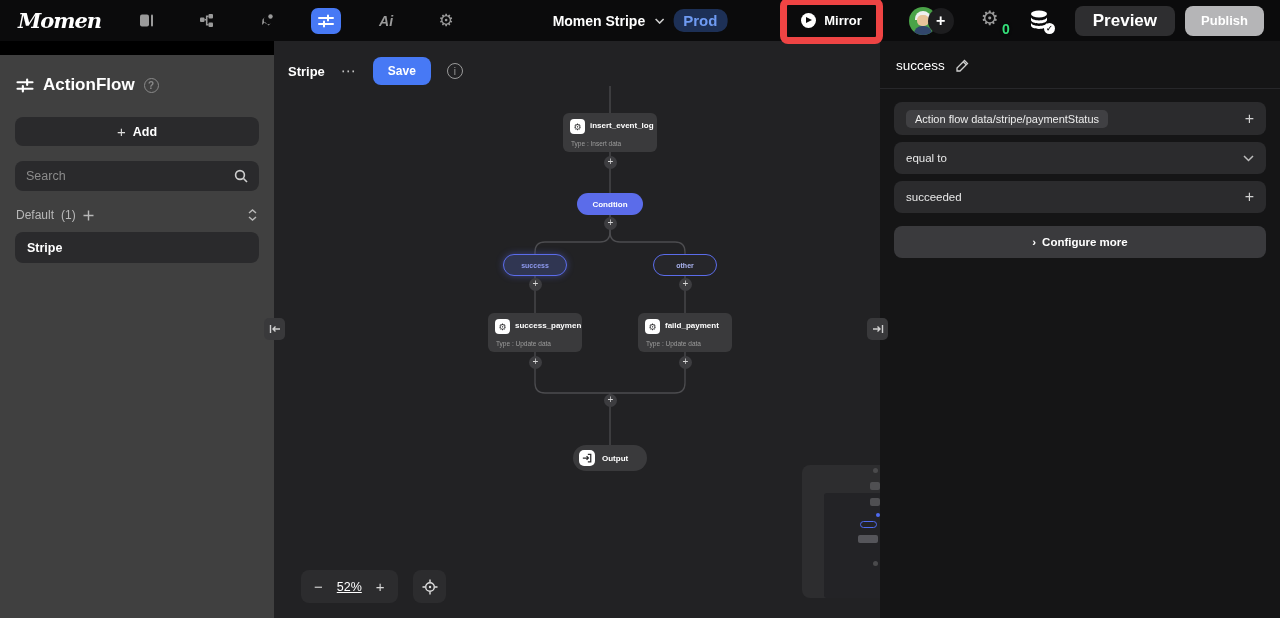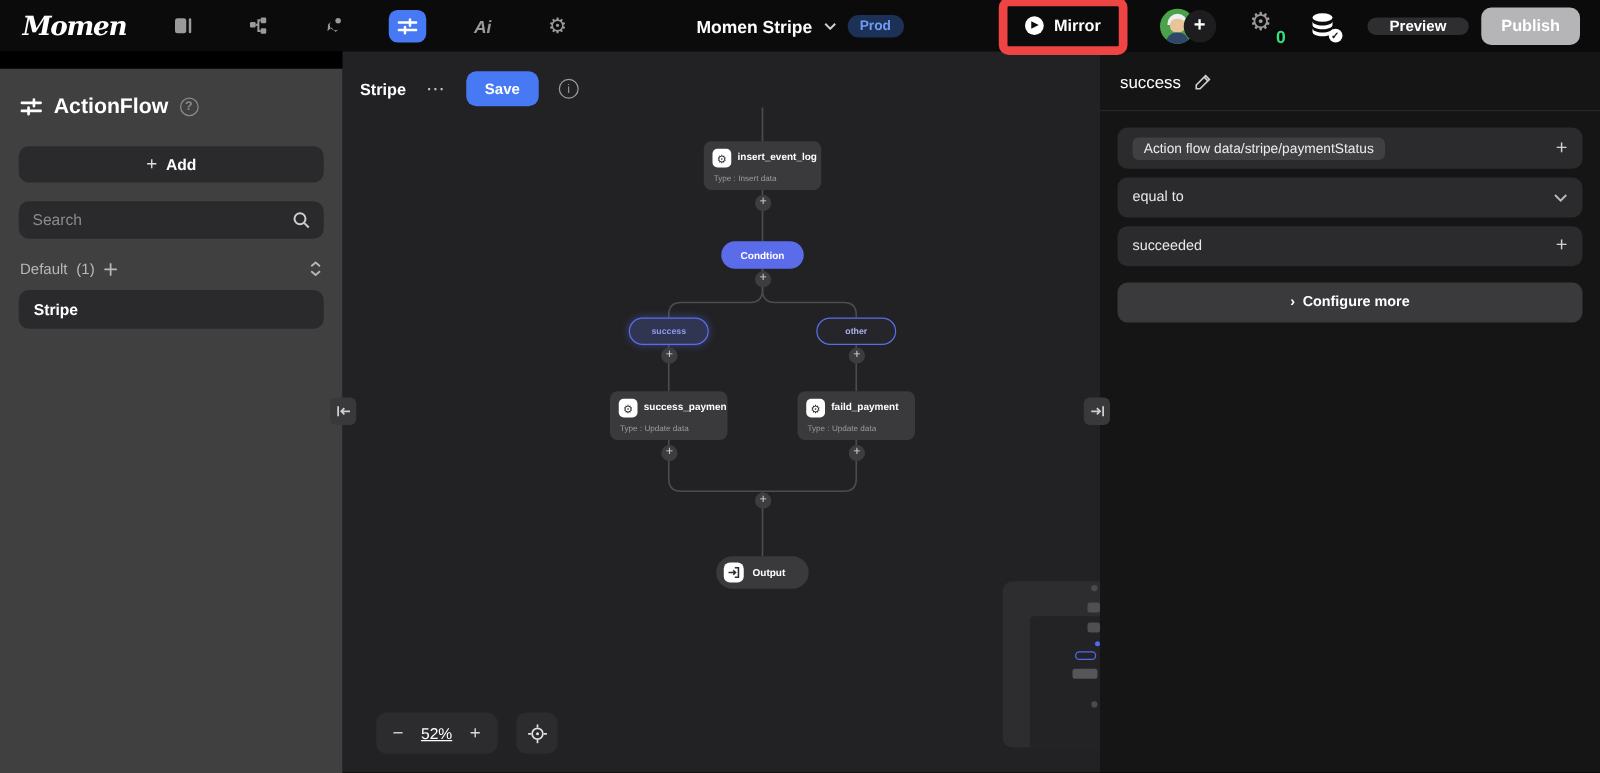--- a/index.html
+++ b/index.html
@@ -16,21 +16,21 @@
     justify-content:center; color:#9a9a9a; cursor:pointer; }
   .icon-btn.active { background:#4779f5; color:#fff; }
   .icon-btn svg { display:block; }
   .ai-label { font-size:14px; font-weight:bold; font-style:italic; color:#9a9a9a; }
   .gear-glyph { font-size:17px; line-height:1; }
 
   .top-center { position:absolute; left:50%; top:0; height:41px; transform:translateX(-50%);
     display:flex; align-items:center; gap:9px; }
   .project-name { color:#fff; font-size:14px; font-weight:bold; white-space:nowrap; }
   .chev { display:block; }
-  .prod-badge { background:#1d3056; color:#6f9bf3; font-size:11px; font-weight:bold;
+  .prod-badge { background:#1d3056; color:#6f9bf3; font-size:15px; font-weight:bold;
     padding:3px 10px; border-radius:10px; }
 
   .top-right { position:absolute; right:16px; top:0; height:41px; display:flex; align-items:center; }
   .mirror-btn { height:46px; display:flex; align-items:center; gap:8px; padding:0 14px;
     background:#0b0b0c; border:7px solid #ef4444; border-radius:8px; color:#fff;
     font-size:13px; font-weight:bold; cursor:pointer; }
   .play-circ { width:15px; height:15px; border-radius:50%; background:#fff; position:relative; }
   .play-circ:after { content:""; position:absolute; left:5px; top:4px; border-left:6px solid #0b0b0c;
     border-top:3.5px solid transparent; border-bottom:3.5px solid transparent; }
   .avatar-cluster { position:relative; width:48px; height:28px; margin-left:26px; }
@@ -46,22 +46,22 @@
     background:#1d1d1f; color:#fff; display:flex; align-items:center; justify-content:center;
     font-size:16px; font-weight:bold; cursor:pointer; }
   .credits { position:relative; margin-left:24px; width:26px; height:26px; color:#9a9a9a; cursor:pointer; }
   .credits .gear-glyph { font-size:20px; }
   .credits .cnt { position:absolute; right:-3px; bottom:-3px; color:#35e07a; font-size:14px;
     font-weight:bold; text-shadow:0 0 3px #000; }
   .coins { position:relative; margin-left:20px; width:26px; height:26px; cursor:pointer; }
   .check-badge { position:absolute; right:-2px; bottom:0; width:11px; height:11px; border-radius:50%;
     background:#fff; color:#0b0b0c; font-size:8px; font-weight:bold; display:flex;
     align-items:center; justify-content:center; }
-  .preview-btn { margin-left:22px; height:14px; padding:0 18px; background:#2e2e30; border:none;
-    border-radius:8px; color:#fff; font-size:12px; font-weight:bold; cursor:pointer; }
+  .preview-btn { margin-left:22px; height:30px; padding:0 18px; background:#2e2e30; border:none;
+    border-radius:8px; color:#fff; font-size:17px; font-weight:bold; cursor:pointer; }
   .publish-btn { margin-left:10px; height:30px; padding:0 16px; background:#b5b5b7; border:none;
     border-radius:8px; color:#fff; font-size:13px; font-weight:bold; cursor:pointer; }
 
   
   .sidebar { position:absolute; left:0; top:55px; width:274px; height:595px; background:#404040;
     border-radius:0 0 0 12px; z-index:10; }
   .sb-head { display:flex; align-items:center; gap:9px; padding:20px 16px 0 16px; }
   .sb-title { color:#fff; font-size:17px; font-weight:bold; }
   .help-circ { width:15px; height:15px; border-radius:50%; border:1.4px solid #8a8a8a; color:#8a8a8a;
     font-size:10px; font-weight:bold; display:flex; align-items:center; justify-content:center; }

